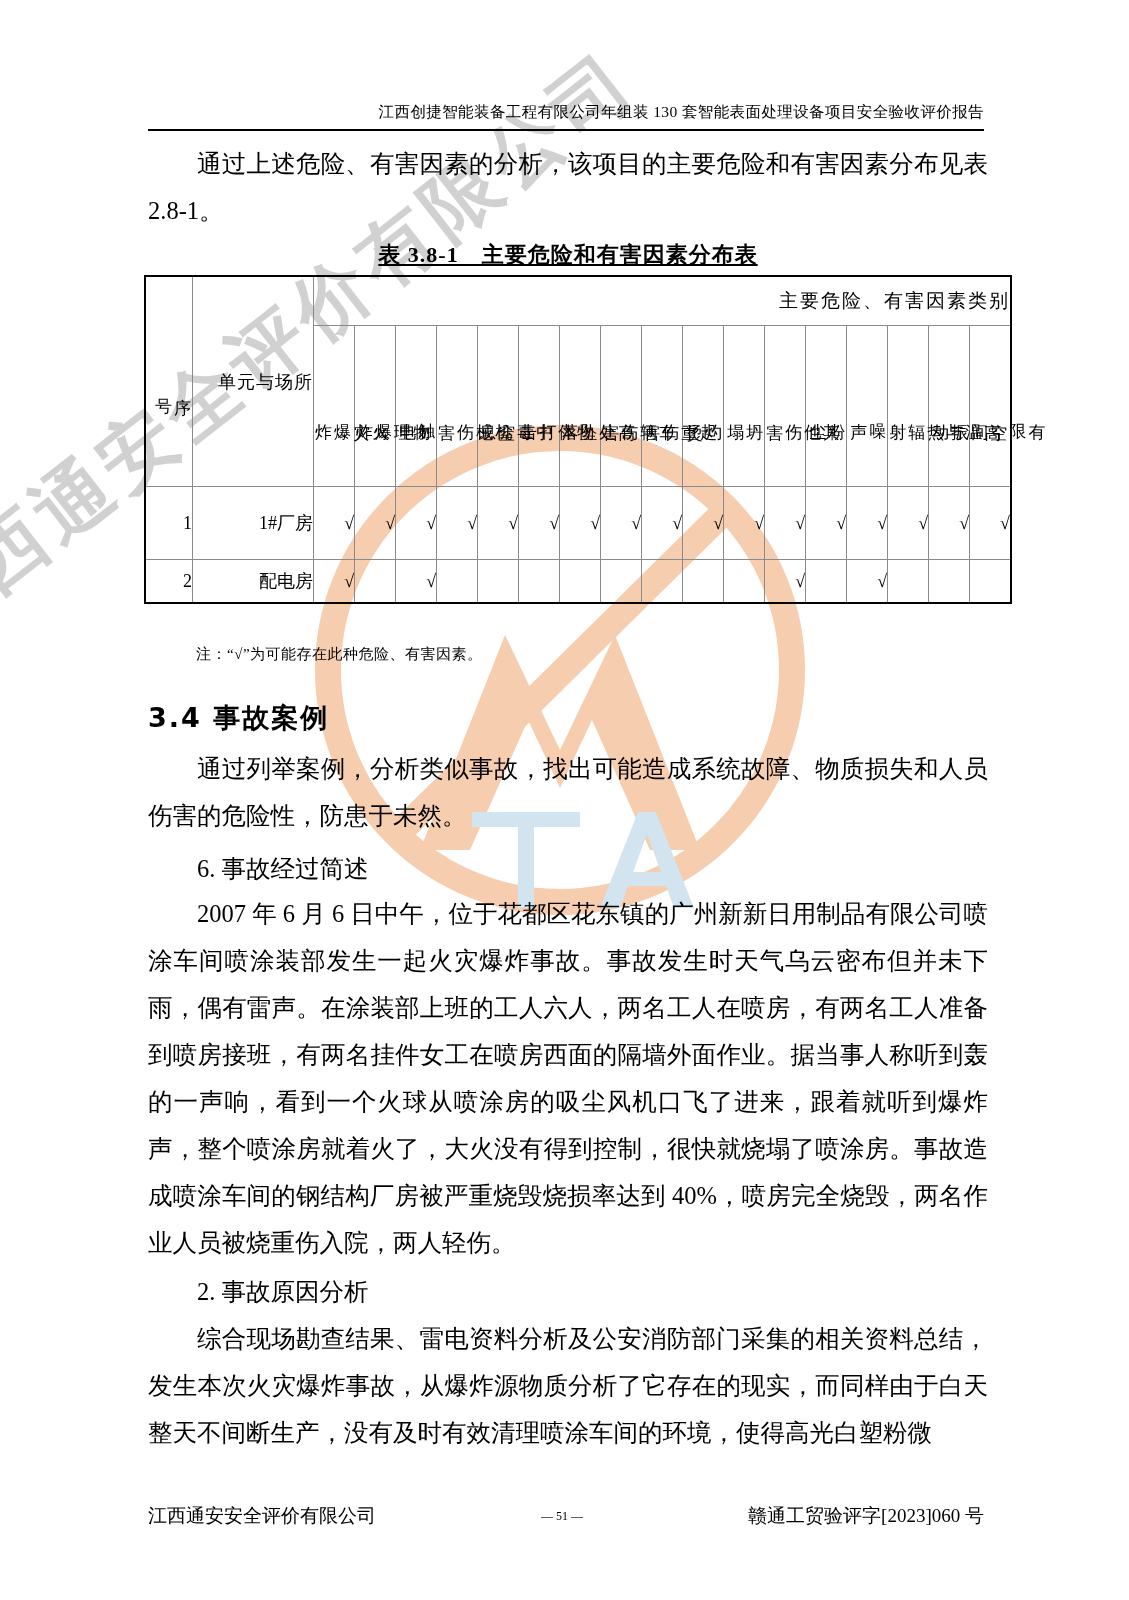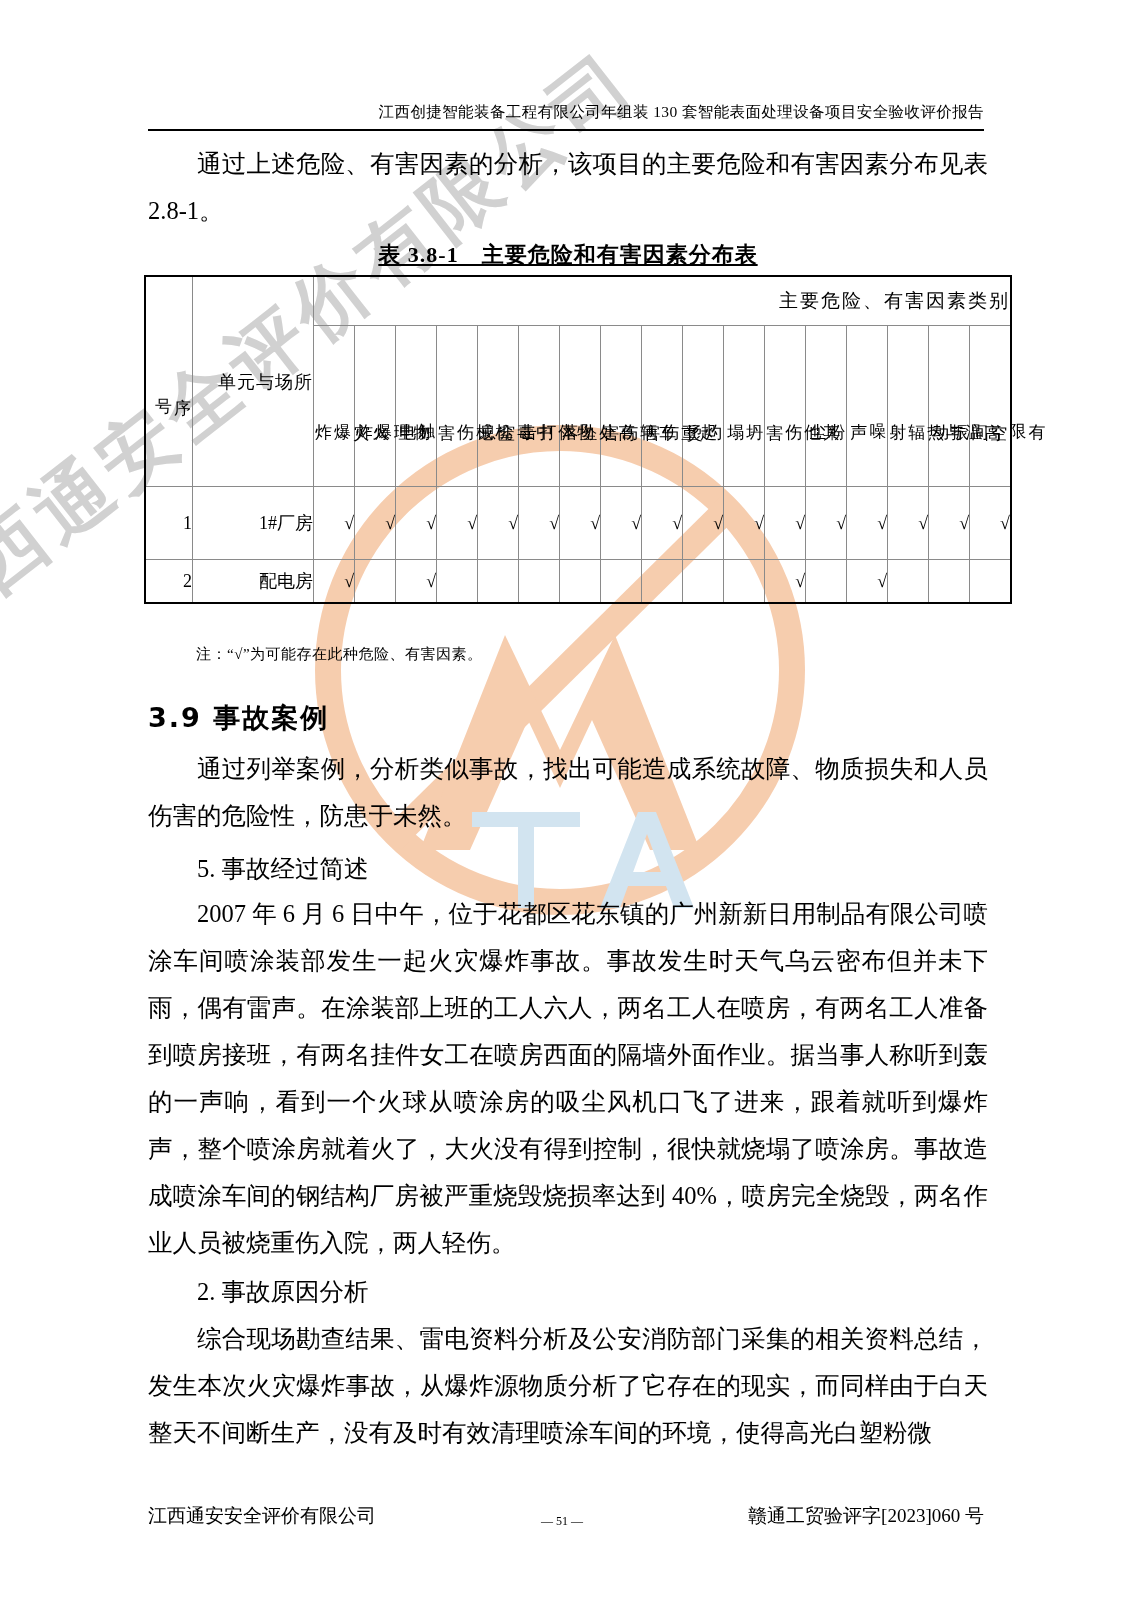--- a/index.html
+++ b/index.html
@@ -170,21 +170,21 @@
   }
 
   
   .footer {
     position: absolute;
     left: 148px;
     top: 1503px;
     width: 836px;
     display: flex;
     justify-content: space-between;
-    align-items: flex-end;
+    align-items: center;
     font-size: 19px;
   }
   .footer .pg { font-size: 12px; }
 </style>
 </head>
 <body>
 
 <div class="page">
 
   <div class="watermark">
@@ -324,25 +324,25 @@
             <td class="chk outer-bottom">√</td>
             <td class="chk outer-bottom"></td>
             <td class="chk outer-bottom"></td>
             <td class="chk outer-right outer-bottom"></td>
           </tr>
         </tbody>
     </table>
 
     <div class="tbl-note">注：“√”为可能存在此种危险、有害因素。</div>
 
-    <h2 class="sect">3.9 事故案例</h2>
+    <h2 class="sect">3.4 事故案例</h2>
 
     <div class="body-text indent" style="top:745px;">通过列举案例，分析类似事故，找出可能造成系统故障、物质损失和人员伤害的危险性，防患于未然。</div>
 
-    <div class="body-text indent" style="top:845px;">5. 事故经过简述</div>
+    <div class="body-text indent" style="top:845px;">6. 事故经过简述</div>
 
     <div class="body-text indent" style="top:890px;">2007 年 6 月 6 日中午，位于花都区花东镇的广州新新日用制品有限公司喷涂车间喷涂装部发生一起火灾爆炸事故。事故发生时天气乌云密布但并未下雨，偶有雷声。在涂装部上班的工人六人，两名工人在喷房，有两名工人准备到喷房接班，有两名挂件女工在喷房西面的隔墙外面作业。据当事人称听到轰的一声响，看到一个火球从喷涂房的吸尘风机口飞了进来，跟着就听到爆炸声，整个喷涂房就着火了，大火没有得到控制，很快就烧塌了喷涂房。事故造成喷涂车间的钢结构厂房被严重烧毁烧损率达到 40%，喷房完全烧毁，两名作业人员被烧重伤入院，两人轻伤。</div>
 
     <div class="body-text indent" style="top:1268px;">2. 事故原因分析</div>
 
     <div class="body-text indent" style="top:1315px;">综合现场勘查结果、雷电资料分析及公安消防部门采集的相关资料总结，发生本次火灾爆炸事故，从爆炸源物质分析了它存在的现实，而同样由于白天整天不间断生产，没有及时有效清理喷涂车间的环境，使得高光白塑粉微</div>
 
     <div class="footer">
       <span>江西通安安全评价有限公司</span>
       <span class="pg">— 51 —</span>

